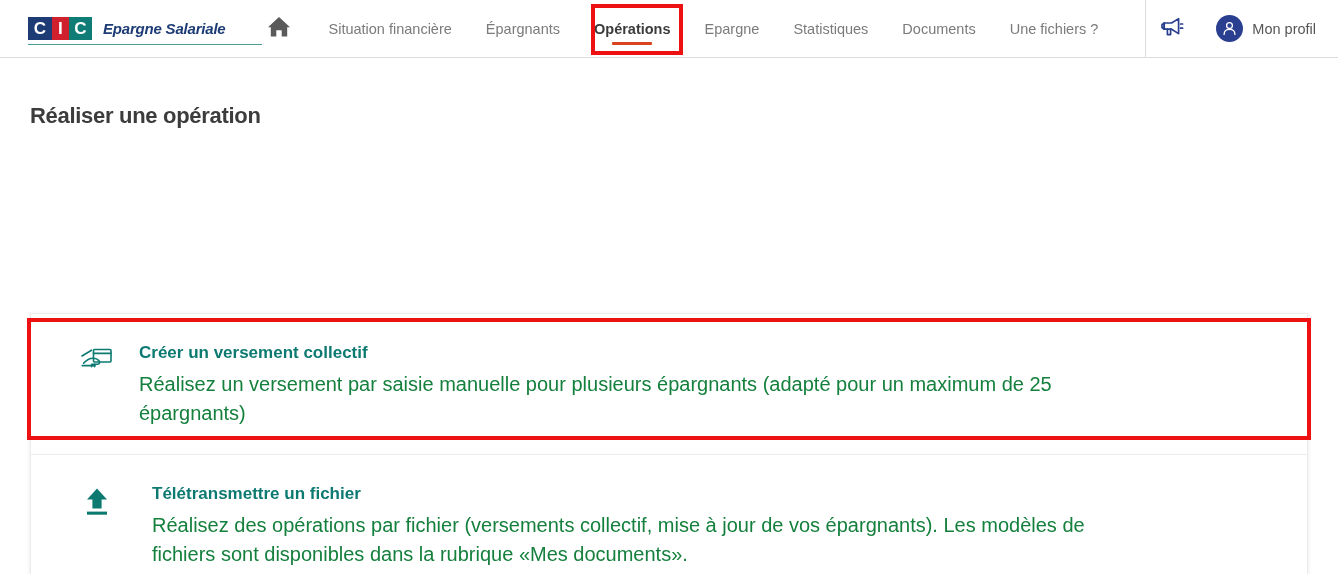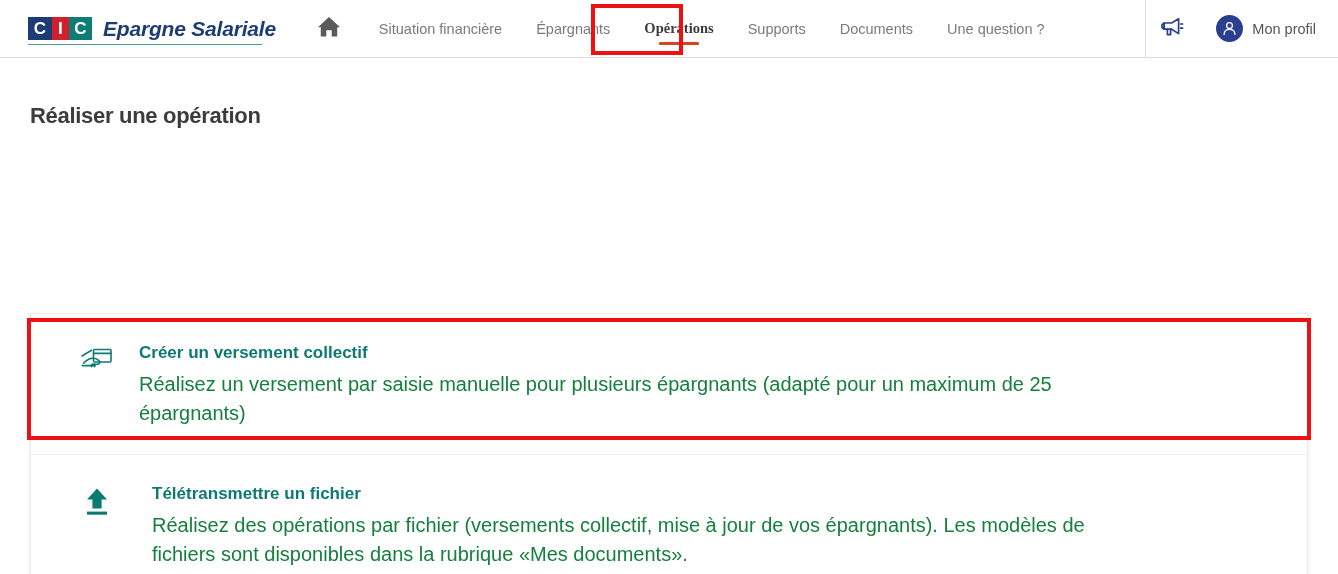--- a/index.html
+++ b/index.html
@@ -49,21 +49,21 @@
   }
   .logo-blk.c1 { background: #1d3b75; }
   .logo-blk.i  { background: #d0202e; flex: 0 0 17px; }
   .logo-blk.c2 { background: #0f7d75; }
   .logo-text {
     margin-left: 11px;
     color: #1d3b75;
     font-family: "Liberation Sans", sans-serif;
     font-weight: bold;
     font-style: italic;
-    font-size: 21px;
+    font-size: 15px;
     letter-spacing: -0.2px;
     white-space: nowrap;
   }
   .logo-underline {
     position: absolute;
     left: 0;
     bottom: 1px;
     width: 234px;
     height: 1px;
     background: #4a9b94;
@@ -92,21 +92,20 @@
     justify-content: center;
     padding: 0 17px;
     color: #7b7b7b;
     font-size: 14.5px;
     white-space: nowrap;
     cursor: pointer;
   }
   .nav-item.active {
     color: #3c3c3c;
     font-weight: bold;
-    font-family: Liberation Serif, serif;
   }
   .nav-item .nav-underline {
     position: absolute;
     bottom: 13px;
     left: 50%;
     transform: translateX(-50%);
     width: 40px;
     height: 3px;
     background: #d9431f;
     border-radius: 1px;
@@ -253,27 +252,30 @@
       <span>Situation financière</span>
     </div>
     <div class="nav-item">
       <span>Épargnants</span>
     </div>
     <div class="nav-item active">
       <span>Opérations</span>
       <span class="nav-underline"></span>
     </div>
     <div class="nav-item">
-      <span>Supports</span>
+      <span>Epargne</span>
+    </div>
+    <div class="nav-item">
+      <span>Statistiques</span>
     </div>
     <div class="nav-item">
       <span>Documents</span>
     </div>
     <div class="nav-item">
-      <span>Une question ?</span>
+      <span>Une fichiers ?</span>
     </div>
   </nav>
 
   <div class="header-right">
     <div class="header-divider"></div>
     <div class="megaphone-btn">
       <span>
         <svg width="25" height="23" viewBox="0 0 25 23" aria-hidden="true">
           <g fill="none" stroke="#2a3f8f" stroke-width="1.7" stroke-linejoin="round" stroke-linecap="round">
             <path d="M4.2 8.0 L11.6 8.0 L18.6 3.6 L18.6 18.6 L11.6 14.2 L4.2 14.2 Z"></path>

